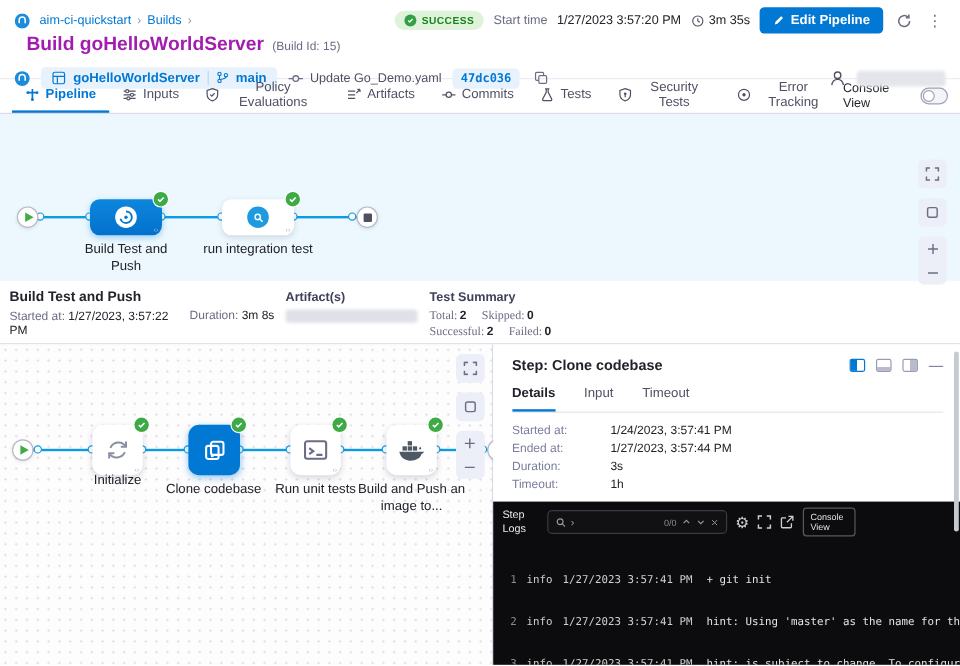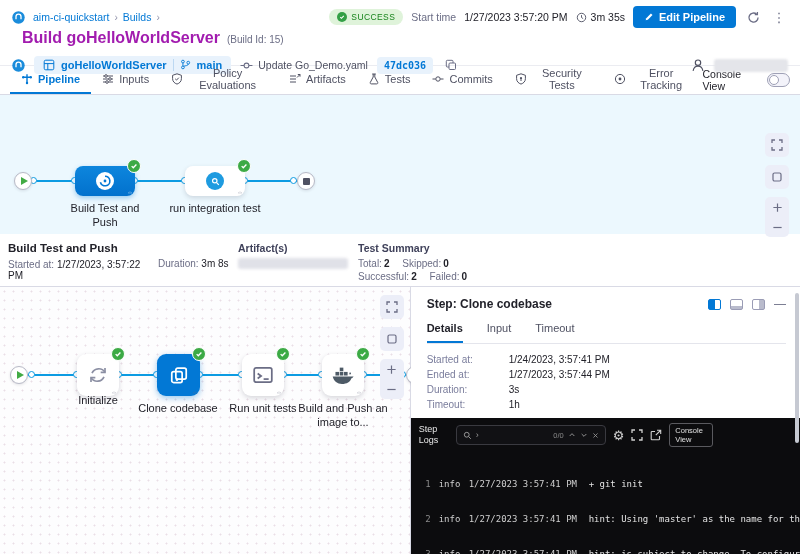--- a/index.html
+++ b/index.html
@@ -8,21 +8,21 @@
   svg { display:block; }
 
   
   .topbar { height:66px; padding:6px 12px 0 12px; border-bottom:1px solid #ebecf1; }
   .row1 { display:flex; align-items:center; height:22px; gap:8px; }
   .crumbs { display:flex; align-items:center; gap:5px; font-size:10.5px; color:#0278d5; }
   .crumb { cursor:pointer; }
   .crumb-sep { color:#9293ab; font-size:10px; }
   .spacer { flex:1; }
   .badge-success { display:flex; align-items:flex-end; gap:4px; background:#dff3da; color:#18841c;
-    font-size:8.5px; font-weight:normal; letter-spacing:.4px; padding:3px 8px; border-radius:9px; }
+    font-size:8.5px; font-weight:bold; letter-spacing:.4px; padding:3px 8px; border-radius:9px; }
   .check-mini { width:10px; height:10px; border-radius:50%; background:#34a046; display:flex;
     align-items:center; justify-content:center; }
   .meta-lbl { font-size:10.5px; color:#6b6d85; }
   .meta-val { font-size:10.5px; color:#22222a; }
   .elapsed { display:flex; align-items:center; gap:4px; color:#22222a; font-size:10.5px; }
   .btn-primary { display:flex; align-items:center; gap:5px; background:#0278d5; color:#fff;
     border:none; border-radius:4px; font-size:11px; font-weight:600; padding:5px 11px; cursor:pointer; }
   .iconbtn { background:none; border:none; color:#6b6d85; cursor:pointer; display:flex;
     align-items:center; justify-content:center; width:18px; height:18px; }
   .kebab { font-size:13px; color:#6b6d85; letter-spacing:0; }
@@ -79,21 +79,21 @@
   
   .stage-details { height:53px; background:#fff; border-bottom:1px solid #d9dae5; display:flex;
     padding:8px 8px 0 8px; }
   .sd-c1 { width:150px; } .sd-c2 { width:80px; padding-top:16px; } .sd-c3 { width:120px; } .sd-c4 { flex:1; }
   .sd-name { font-size:11.5px; font-weight:bold; color:#22222a; margin-bottom:5px; }
   .sd-meta { font-size:10px; }
   .sd-lbl { color:#6b6d85; } .sd-val { color:#22222a; }
   .sd-head { font-size:10.5px; font-weight:bold; color:#3f415a; margin-bottom:4px; }
   .redacted-art { width:110px; height:11px; background:#e0e1e8; border-radius:3px; filter:blur(1.5px); }
   .sum-row { font-size:10px; margin-bottom:2px; }
-  .sum-row b { color:#22222a; } .sum-row .sd-lbl { margin-right:2px; } .sum-gap { display:inline-block; width:10px; }
+  .sum-row b { color:#22222a; } .sum-row .sd-lbl { margin-right:2px;font-family:Liberation Serif, serif; } .sum-gap { display:inline-block; width:10px; }
 
   
   .bottom { display:flex; height:267px; }
   .exec-canvas { position:relative; width:461px; border-right:1px solid #d9dae5;
     background-color:#fdfdfe;
     background-image:radial-gradient(circle, #e9dee6 0.9px, transparent 1.1px);
     background-size:9px 9px; }
   .step-node { position:absolute; top:67px; width:42px; height:42px; border-radius:9px; background:#fff;
     box-shadow:0 2px 5px rgba(40,41,61,.18); display:flex; align-items:center; justify-content:center; cursor:pointer; }
   .step-node.blue { background:#0278d5; box-shadow:0 2px 6px rgba(2,120,213,.4); }
@@ -287,33 +287,33 @@
         <svg width="12" height="12" viewBox="0 0 12 12">
           <path d="M1 3h6M1 6h6M1 9h6" stroke="currentColor" fill="none"></path>
           <path d="M8 4.5L11 1.5M11 1.5H8.8M11 1.5v2.2" stroke="currentColor" fill="none"></path>
         </svg>
       </span>
     <span>Artifacts</span>
   </button>
   <button class="tab">
     <span>
         <svg width="12" height="12" viewBox="0 0 12 12">
-          <path d="M4.2 1h3.6M5.2 1v3l-2.9 5.4a1 1 0 0 0 .9 1.5h5.6a1 1 0 0 0 .9-1.5L6.8 4V1" stroke="currentColor" fill="none"></path>
-        </svg>
-      </span>
-    <span>Tests</span>
-  </button>
-  <button class="tab">
-    <span>
-        <svg width="12" height="12" viewBox="0 0 12 12">
           <circle cx="6" cy="6" r="2.2" stroke="currentColor" fill="none"></circle>
           <path d="M.5 6h3.2M8.3 6h3.2" stroke="currentColor" fill="none"></path>
         </svg>
       </span>
     <span>Commits</span>
+  </button>
+  <button class="tab">
+    <span>
+        <svg width="12" height="12" viewBox="0 0 12 12">
+          <path d="M4.2 1h3.6M5.2 1v3l-2.9 5.4a1 1 0 0 0 .9 1.5h5.6a1 1 0 0 0 .9-1.5L6.8 4V1" stroke="currentColor" fill="none"></path>
+        </svg>
+      </span>
+    <span>Tests</span>
   </button>
   <button class="tab">
     <span>
         <svg width="12" height="12" viewBox="0 0 12 12">
           <path d="M6 .8l4.4 1.5v3.4c0 2.8-1.9 4.5-4.4 5.4C3.5 10.2 1.6 8.5 1.6 5.7V2.3L6 .8z" stroke="currentColor" fill="none"></path>
           <circle cx="6" cy="5.2" r="1.1" fill="currentColor"></circle>
           <path d="M6 6.2v1.8" stroke="currentColor"></path>
         </svg>
       </span>
     <span>Security Tests</span>

